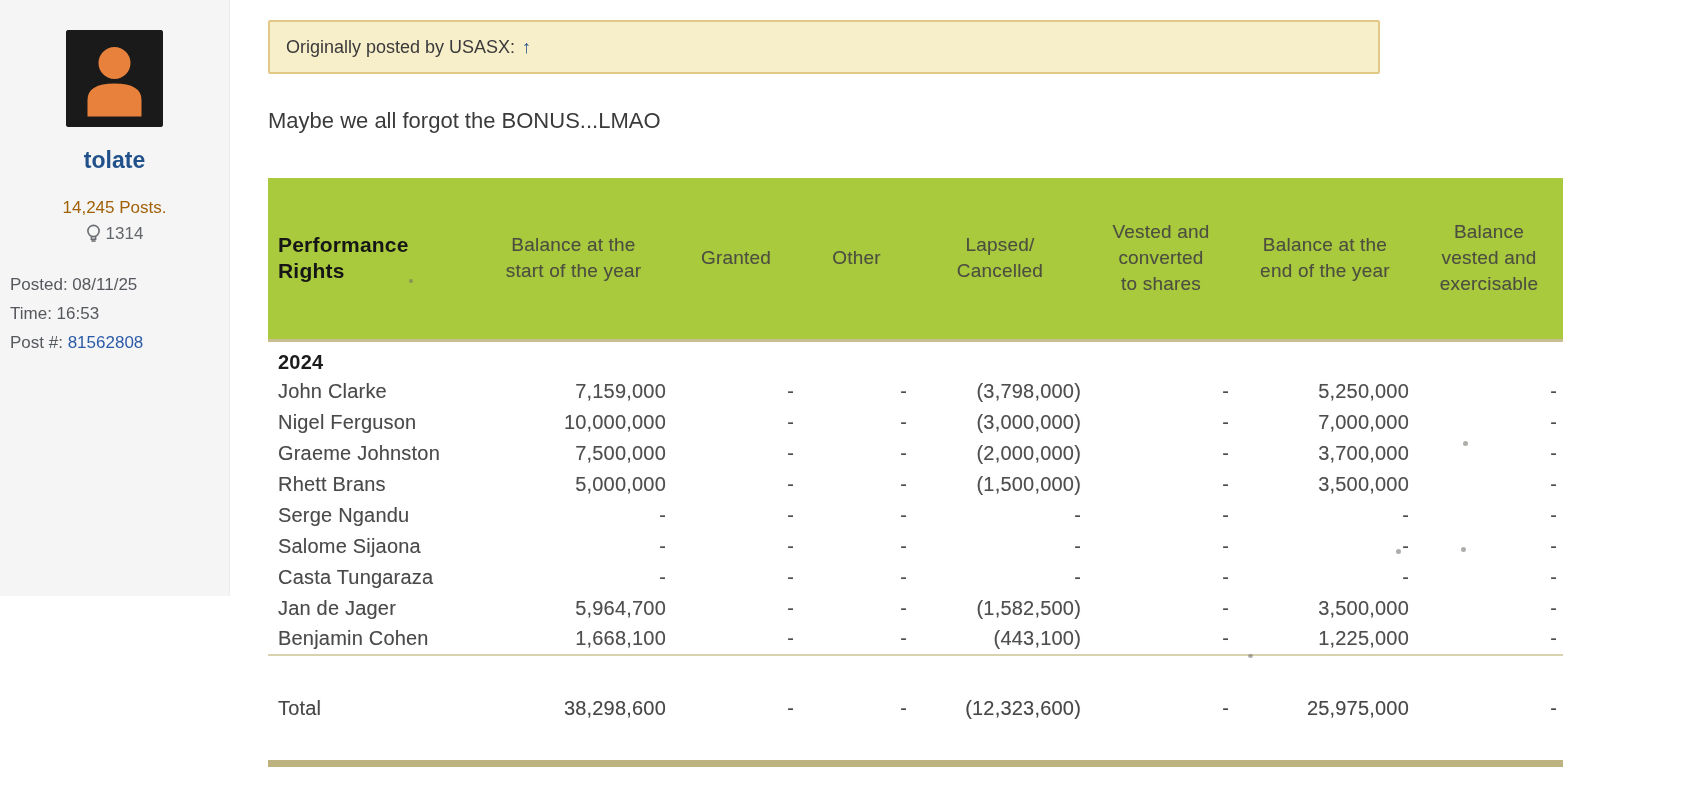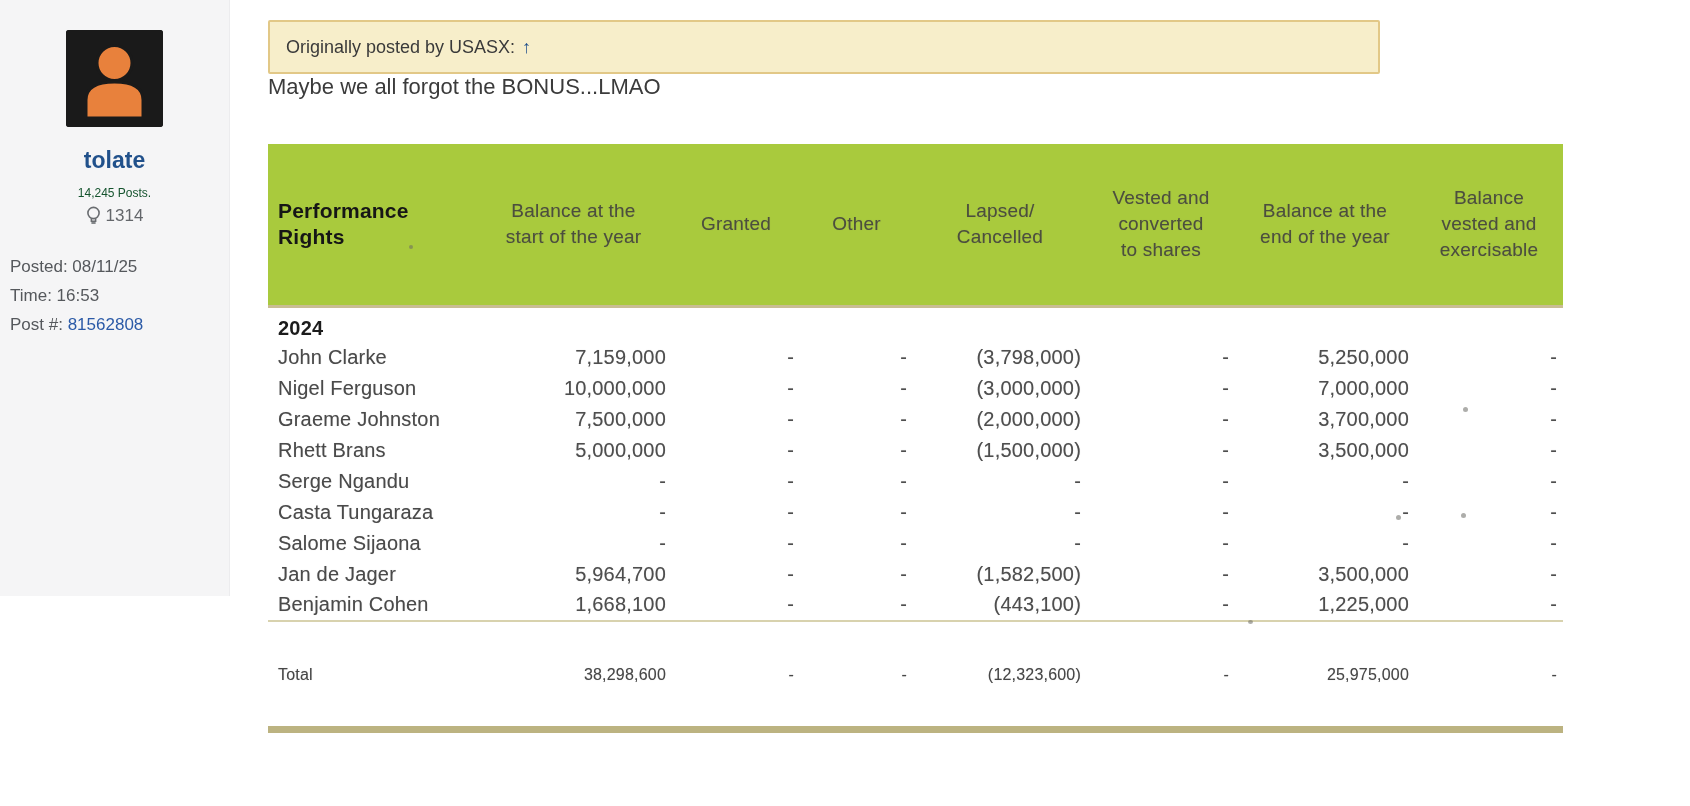--- a/index.html
+++ b/index.html
@@ -22,21 +22,21 @@
   .avatar {
     width: 97px; height: 97px; margin: 0 auto;
     background: #1a1a1a; border-radius: 3px;
     display: block; cursor: pointer;
   }
   .username {
     margin-top: 20px;
     font-size: 23px; font-weight: bold;
     color: #21518b; cursor: pointer;
   }
-  .posts-line { margin-top: 12px; font-size: 12px; color: #14532d; }
+  .posts-line { margin-top: 24px; font-size: 17px; color: #a16207; }
   .likes-line {
     margin-top: 6px; font-size: 17px; color: #63666a;
     display: flex; align-items: center; justify-content: center; gap: 5px;
   }
   .meta-block {
     margin-top: 26px; font-size: 17px; color: #55585c;
     text-align: left; padding-left: 10px; line-height: 1.72;
   }
   .post-number { color: #2b5aa7; cursor: pointer; }
 
@@ -50,20 +50,21 @@
     border-radius: 2px;
     display: flex; align-items: center;
     padding-left: 16px;
     font-size: 18px; color: #3a3a3a;
     cursor: pointer;
     text-align: right;
   }
   .quote-arrow { color: #1f4e8a; margin-left: 7px; font-size: 18px; }
 
   .body-text {
+    margin-top: 34px;
     font-size: 22px; color: #3b3b3b;
   }
 
   
   .table-wrap { position: relative; margin-top: 44px; width: 1295px; }
   table.perf {
     width: 1295px; border-collapse: collapse; table-layout: fixed;
     border-bottom: 7px solid #bcb381;
     color: #4e4e4e;
     letter-spacing: 0.2px;
@@ -89,21 +90,21 @@
   }
   td.c-year {
     font-weight: bold; font-size: 21px; color: #1c1c1c;
     padding: 9px 0 2px 10px; text-shadow: none;
   }
   table.perf td { font-size: 20px; height: 31px; }
   td.c-name { text-align: left; padding-left: 10px; color: #4a4a4a; }
   td.c-num  { text-align: right; padding-right: 6px; }
   tr.rule-row td { border-top: 2px solid #d8d2ae; height: 0; padding: 0; }
   tr.spacer td { height: 30px; }
-  tr.total-row td { font-size: 16px; color: #474747; height: 46px; }
+  tr.total-row td { font-size: 20px; color: #474747; height: 46px; }
   tr.bottom-gap td { height: 32px; }
 
   
   .speck {
     position: absolute; border-radius: 50%;
     background: #6a6a64; opacity: 0.55;
   }
 
   .bulb-icon { display: inline-block; }
 </style>
@@ -232,31 +233,31 @@
               <td class="c-name">Serge Ngandu</td>
               <td class="c-num">-</td>
               <td class="c-num">-</td>
               <td class="c-num">-</td>
               <td class="c-num">-</td>
               <td class="c-num">-</td>
               <td class="c-num">-</td>
               <td class="c-num">-</td>
             </tr>
             <tr class="data-row">
+              <td class="c-name">Salome Sijaona</td>
+              <td class="c-num">-</td>
+              <td class="c-num">-</td>
+              <td class="c-num">-</td>
+              <td class="c-num">-</td>
+              <td class="c-num">-</td>
+              <td class="c-num">-</td>
+              <td class="c-num">-</td>
+            </tr>
+            <tr class="data-row">
               <td class="c-name">Casta Tungaraza</td>
-              <td class="c-num">-</td>
-              <td class="c-num">-</td>
-              <td class="c-num">-</td>
-              <td class="c-num">-</td>
-              <td class="c-num">-</td>
-              <td class="c-num">-</td>
-              <td class="c-num">-</td>
-            </tr>
-            <tr class="data-row">
-              <td class="c-name">Salome Sijaona</td>
               <td class="c-num">-</td>
               <td class="c-num">-</td>
               <td class="c-num">-</td>
               <td class="c-num">-</td>
               <td class="c-num">-</td>
               <td class="c-num">-</td>
               <td class="c-num">-</td>
             </tr>
             <tr class="data-row">
               <td class="c-name">Jan de Jager</td>

